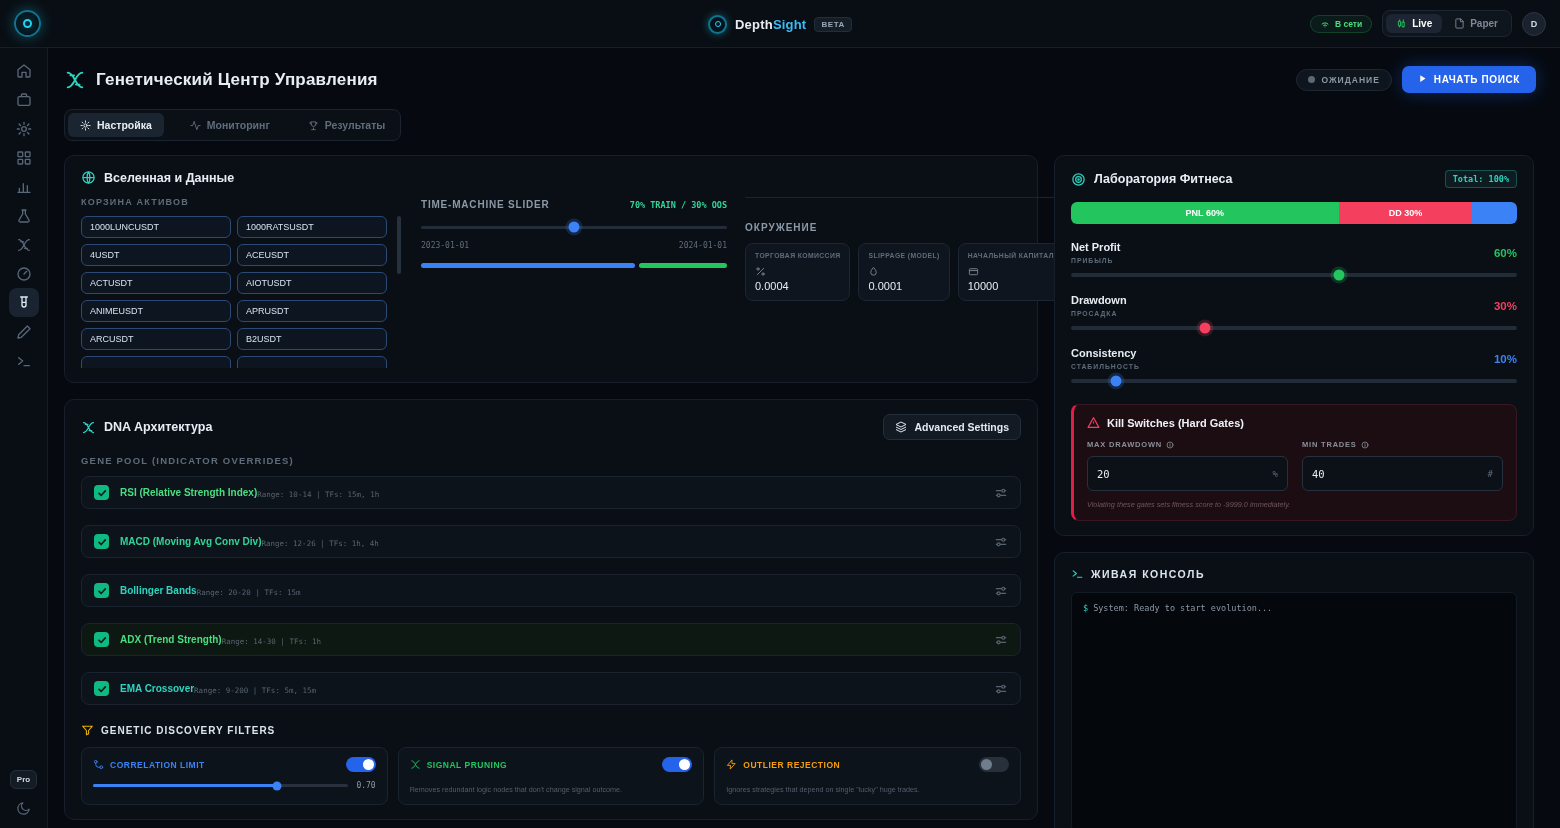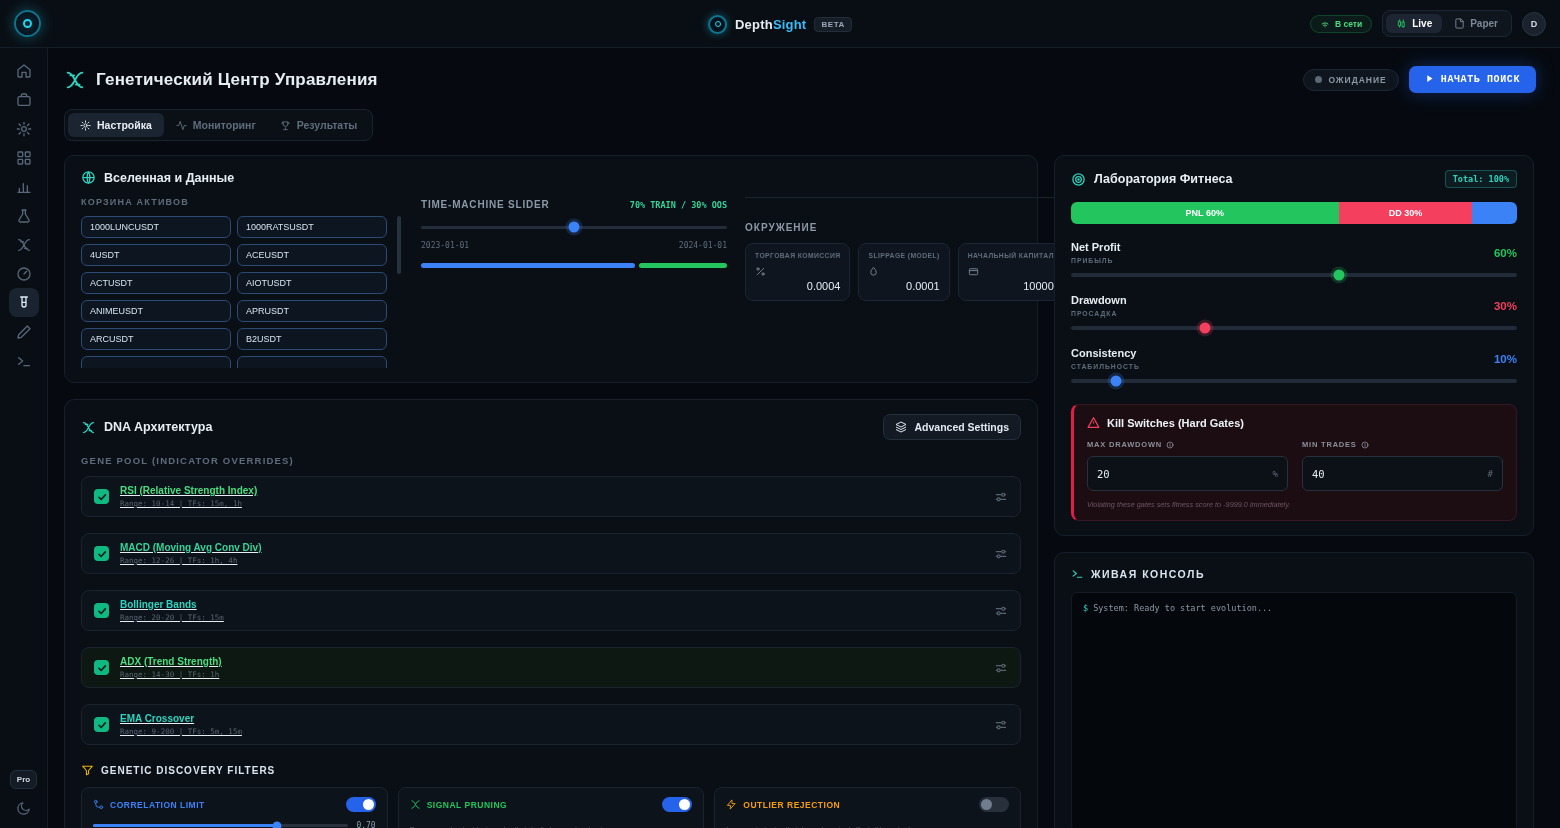--- a/index.html
+++ b/index.html
@@ -39,23 +39,23 @@
 
   
   .content{position:absolute;left:48px;top:48px;right:0;bottom:0;padding:18px 24px 0 16px;overflow:hidden;}
   .page-header{display:flex;align-items:center;justify-content:space-between;}
   .ph-left{display:flex;align-items:center;gap:10px;}
   .ph-left h1{font-size:17px;font-weight:bold;letter-spacing:.2px;}
   .ph-right{display:flex;align-items:center;gap:10px;}
   .status-pill{display:flex;align-items:center;gap:6px;background:#0f151d;border:1px solid #1d2733;border-radius:999px;padding:5px 11px;}
   .status-pill .dot{width:7px;height:7px;border-radius:50%;background:#5b6877;}
   .status-pill span{font-size:8.5px;font-weight:bold;letter-spacing:1px;color:#8b98a5;}
-  .start-btn{display:flex;align-items:flex-start;gap:7px;background:#2563eb;border:none;border-radius:7px;padding:8px 16px;color:#fff;font-size:10px;font-weight:bold;letter-spacing:.6px;cursor:pointer;box-shadow:0 0 18px rgba(37,99,235,.35);font-family:Liberation Mono, monospace;}
-
-  .tabs{display:inline-flex;gap:0;background:#0b1017;border:1px solid #1a232e;border-radius:8px;padding:3px;margin-top:16px;}
+  .start-btn{display:flex;align-items:flex-start;gap:7px;background:#2563eb;border:none;border-radius:7px;padding:8px 16px;color:#fff;font-size:10px;font-weight:bold;letter-spacing:.6px;cursor:pointer;box-shadow:0 0 18px rgba(37,99,235,.35);font-family:Liberation Sans, sans-serif;}
+
+  .tabs{display:inline-flex;gap:14px;background:#0b1017;border:1px solid #1a232e;border-radius:8px;padding:3px;margin-top:16px;}
   .tab{display:flex;align-items:center;gap:6px;padding:6px 12px;border-radius:6px;font-size:10.5px;font-weight:bold;color:#5f6c7b;cursor:pointer;}
   .tab.active{background:#1b2531;color:#e6edf3;}
 
   .grid{display:flex;gap:16px;margin-top:14px;align-items:flex-start;}
   .col-left{width:974px;flex:none;}
   .col-right{width:480px;flex:none;}
   .card{background:#0a0f16;border:1px solid #161f2a;border-radius:10px;padding:14px 16px;}
   .sec-title{display:flex;align-items:center;gap:8px;font-size:12.5px;font-weight:bold;}
   .teal{color:#2dd4bf;}
 
@@ -73,35 +73,35 @@
   .tm-split{font-size:8.5px;font-family:"DejaVu Sans Mono",monospace;font-weight:bold;color:#34d399;}
   .tm-slider{position:relative;height:12px;margin-top:11px;cursor:pointer;}
   .tm-track{position:absolute;left:0;right:0;top:5px;height:3px;background:#232d39;border-radius:2px;}
   .thumb{position:absolute;width:11px;height:11px;border-radius:50%;top:50%;transform:translate(-50%,-50%);cursor:pointer;}
   .tm-thumb{background:#3b82f6;box-shadow:0 0 0 3px rgba(59,130,246,.2);}
   .tm-dates{display:flex;justify-content:space-between;margin-top:8px;font-size:8px;font-family:"DejaVu Sans Mono",monospace;color:#5f6c7b;}
   .tm-bar{display:flex;gap:4px;height:5px;margin-top:13px;}
   .tm-bar .train{width:70%;background:#3b82f6;border-radius:3px;}
   .tm-bar .oos{flex:1;background:#22c55e;border-radius:3px;}
   .env-col{flex:1;margin-left:18px;border-top:1px solid #1a232e;padding-top:24px;}
-  .env-cards{display:flex;gap:8px;margin-top:10px;text-align:right;}
+  .env-cards{display:flex;gap:8px;margin-top:10px;}
   .env-card{flex:1;background:#0e151e;border:1px solid #1c2531;border-radius:8px;padding:8px 9px;cursor:pointer;}
   .env-label{font-size:6.8px;font-weight:bold;letter-spacing:.4px;color:#5f6c7b;min-height:9px;white-space:nowrap;overflow:hidden;}
   .env-icon{color:#7d8896;margin:5px 0 3px;}
   .env-value{font-size:11px;color:#e6edf3;}
 
   
   .dna-card{margin-top:16px;}
   .dna-head{display:flex;align-items:center;justify-content:space-between;}
   .adv-btn{display:flex;align-items:center;gap:7px;background:#131a24;border:1px solid #242f3c;border-radius:7px;padding:6px 11px;font-size:10.5px;font-weight:bold;color:#e2e9f0;cursor:pointer;font-family:inherit;}
   .gene-label{margin:15px 0 10px;font-size:9.5px;font-weight:bold;letter-spacing:1.2px;color:#5f6c7b;}
   .ind-row{display:flex;align-items:center;gap:11px;background:#0d131b;border:1px solid #1a232e;border-radius:8px;padding:8px 12px;margin-bottom:16px;cursor:pointer;}
   .ind-row:nth-child(4){background:#0d1813;}
   .checkbox{width:15px;height:15px;border-radius:4px;background:#10b981;display:flex;align-items:center;justify-content:center;flex:none;cursor:pointer;}
-  .ind-text{flex:1;display:flex;flex-direction:column;text-decoration:underline;}
+  .ind-text{flex:1;display:flex;flex-direction:row;}
   .ind-name{font-size:10px;font-weight:bold;}
   .ind-row:nth-child(1) .ind-name{color:#4ade80;}
   .ind-row:nth-child(2) .ind-name{color:#34d399;}
   .ind-row:nth-child(3) .ind-name{color:#2dd4bf;}
   .ind-row:nth-child(4) .ind-name{color:#4ade80;}
   .ind-row:nth-child(5) .ind-name{color:#2dd4bf;}
   .ind-meta{font-size:7.5px;font-family:"DejaVu Sans Mono",monospace;color:#57646f;margin-top:3px;}
   .ind-gear{color:#57646f;cursor:pointer;}
   .filters-head{display:flex;align-items:center;gap:7px;margin:19px 0 10px;}
   .filters-head span{font-size:10px;font-weight:bold;letter-spacing:1px;color:#dbe4ee;}

